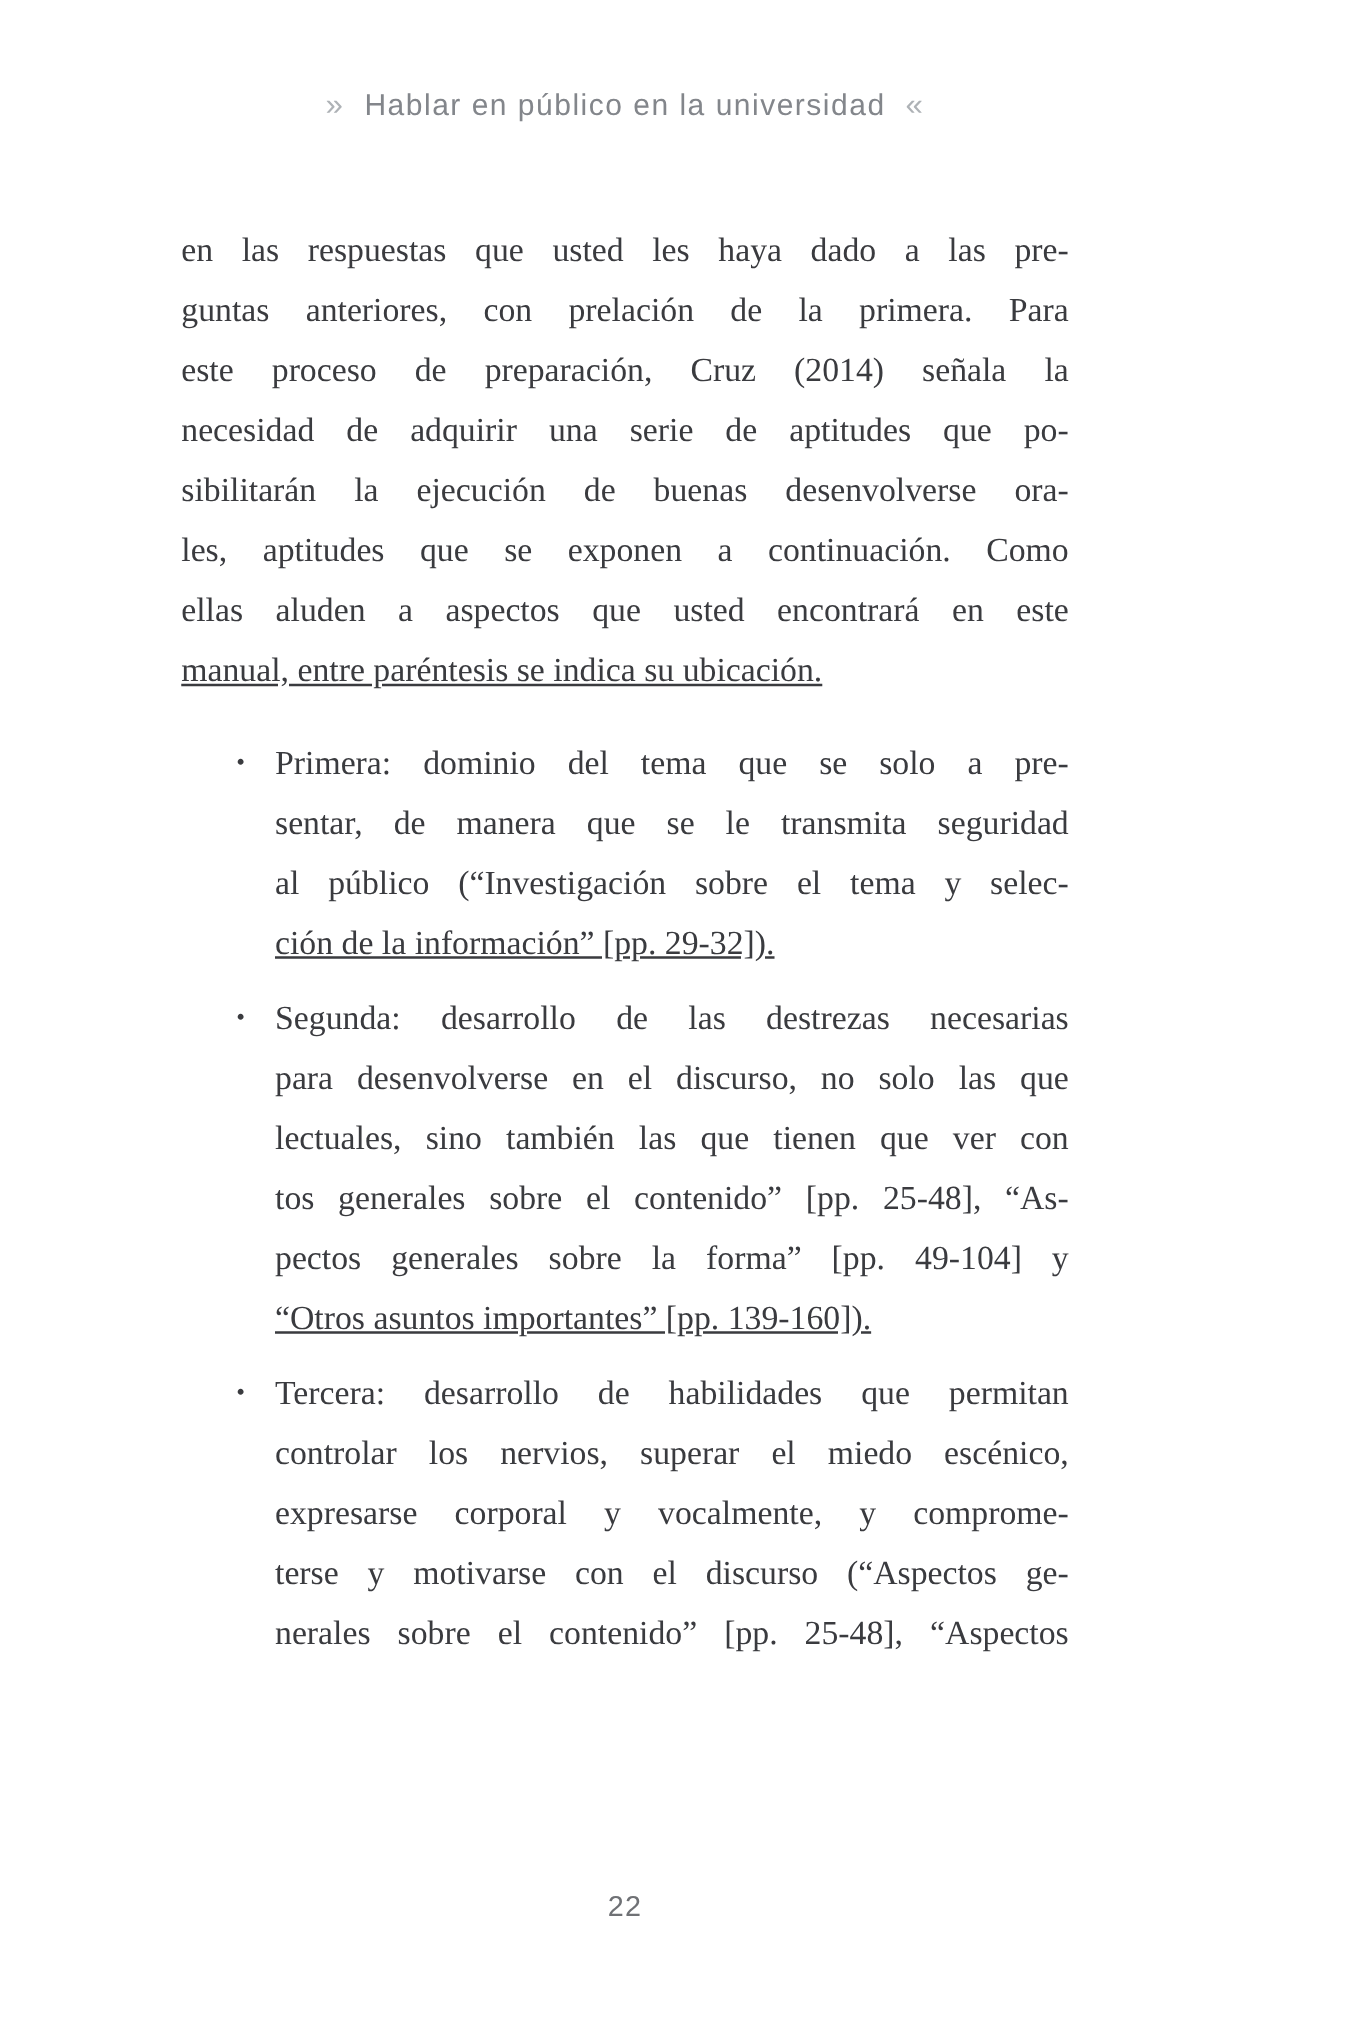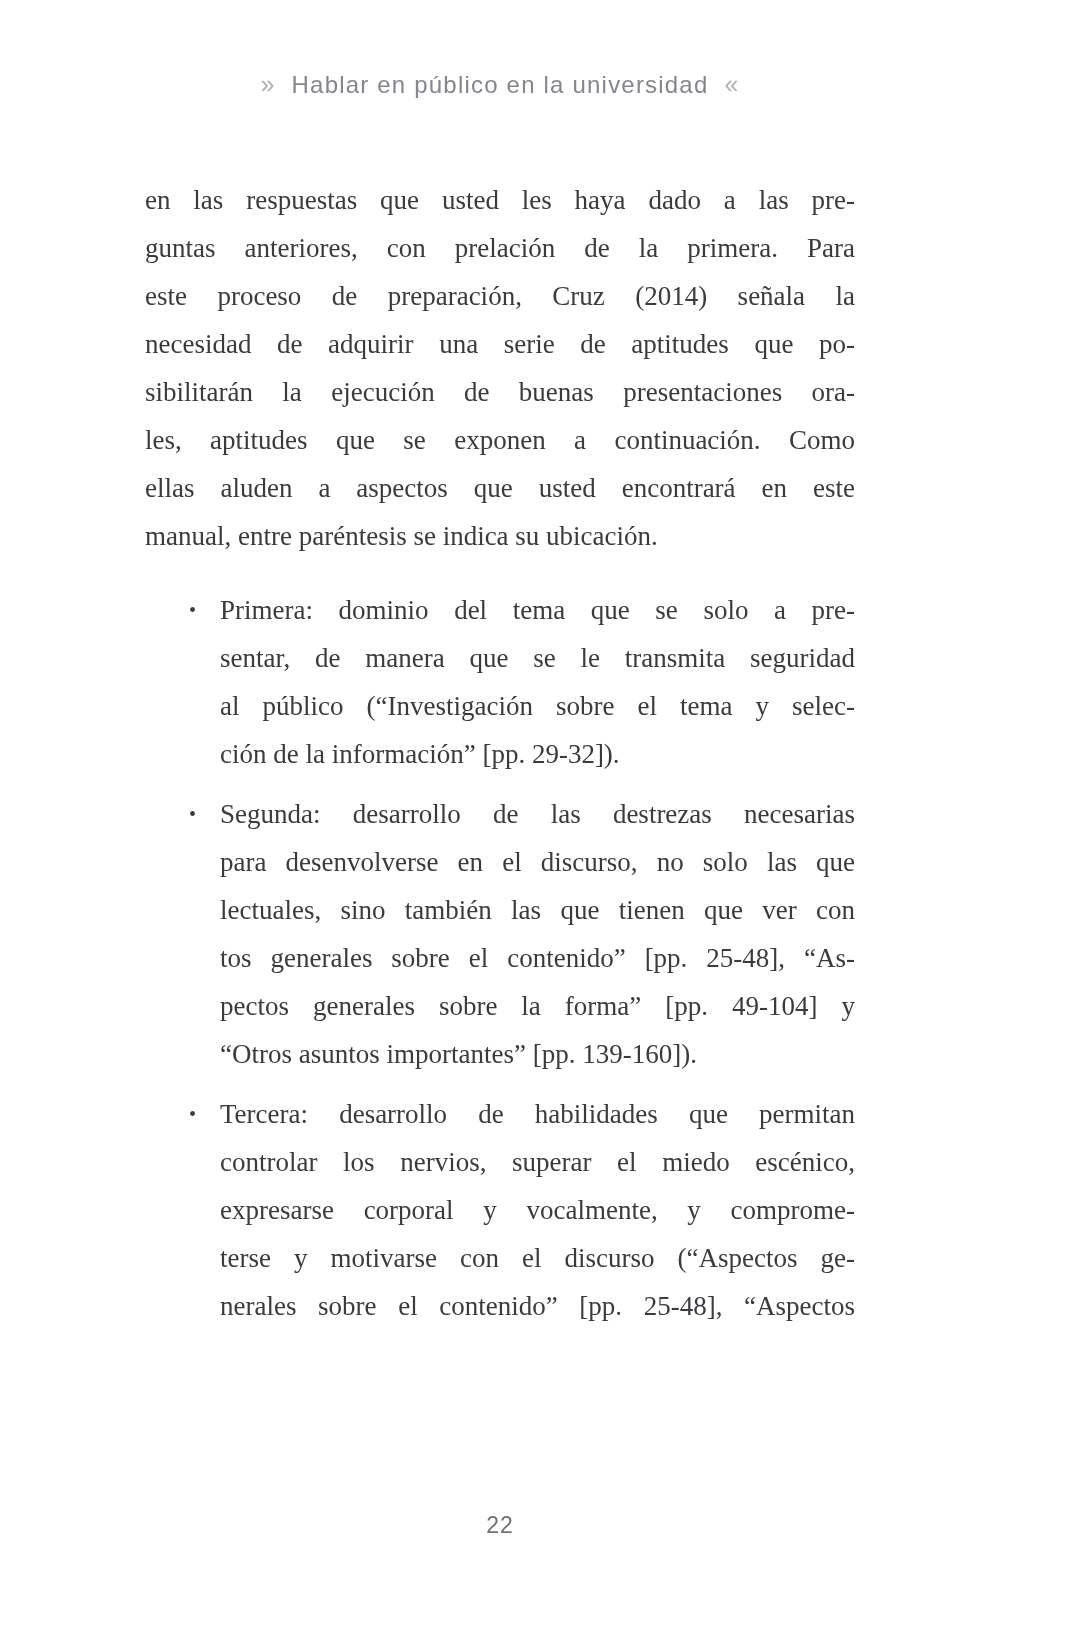--- a/index.html
+++ b/index.html
@@ -44,20 +44,21 @@
     color: var(--body-color, #3a3b3f);
     font-size: 27px;
     line-height: 48px;
   }
   .tline {
     text-align: justify;
     text-align-last: justify;
   }
   .tline.flush {
     text-align-last: left;
+    text-decoration: underline;
   }
   .bullet-list {
     margin-top: 26px;
   }
   .bullet-item {
     position: relative;
     padding-left: 75px;
     margin-bottom: 12px;
   }
   .bullet-marker {
@@ -90,21 +91,21 @@
     <span class="guillemet left">»</span><span>Hablar en público en la universidad</span><span class="guillemet right">«</span>
   </div>
 
   <div class="text-column">
 
     <div class="paragraph lines-holder">
         <div class="tline">en las respuestas que usted les haya dado a las pre-</div>
         <div class="tline">guntas anteriores, con prelación de la primera. Para</div>
         <div class="tline">este proceso de preparación, Cruz (2014) señala la</div>
         <div class="tline">necesidad de adquirir una serie de aptitudes que po-</div>
-        <div class="tline">sibilitarán la ejecución de buenas presentaciones ora-</div>
+        <div class="tline">sibilitarán la ejecución de buenas desenvolverse ora-</div>
         <div class="tline">les, aptitudes que se exponen a continuación. Como</div>
         <div class="tline">ellas aluden a aspectos que usted encontrará en este</div>
         <div class="tline flush">manual, entre paréntesis se indica su ubicación.</div>
       </div>
 
     <div class="bullet-list">
 
       <div class="bullet-item">
         <span class="bullet-marker">•</span>
         <div class="lines-holder">

